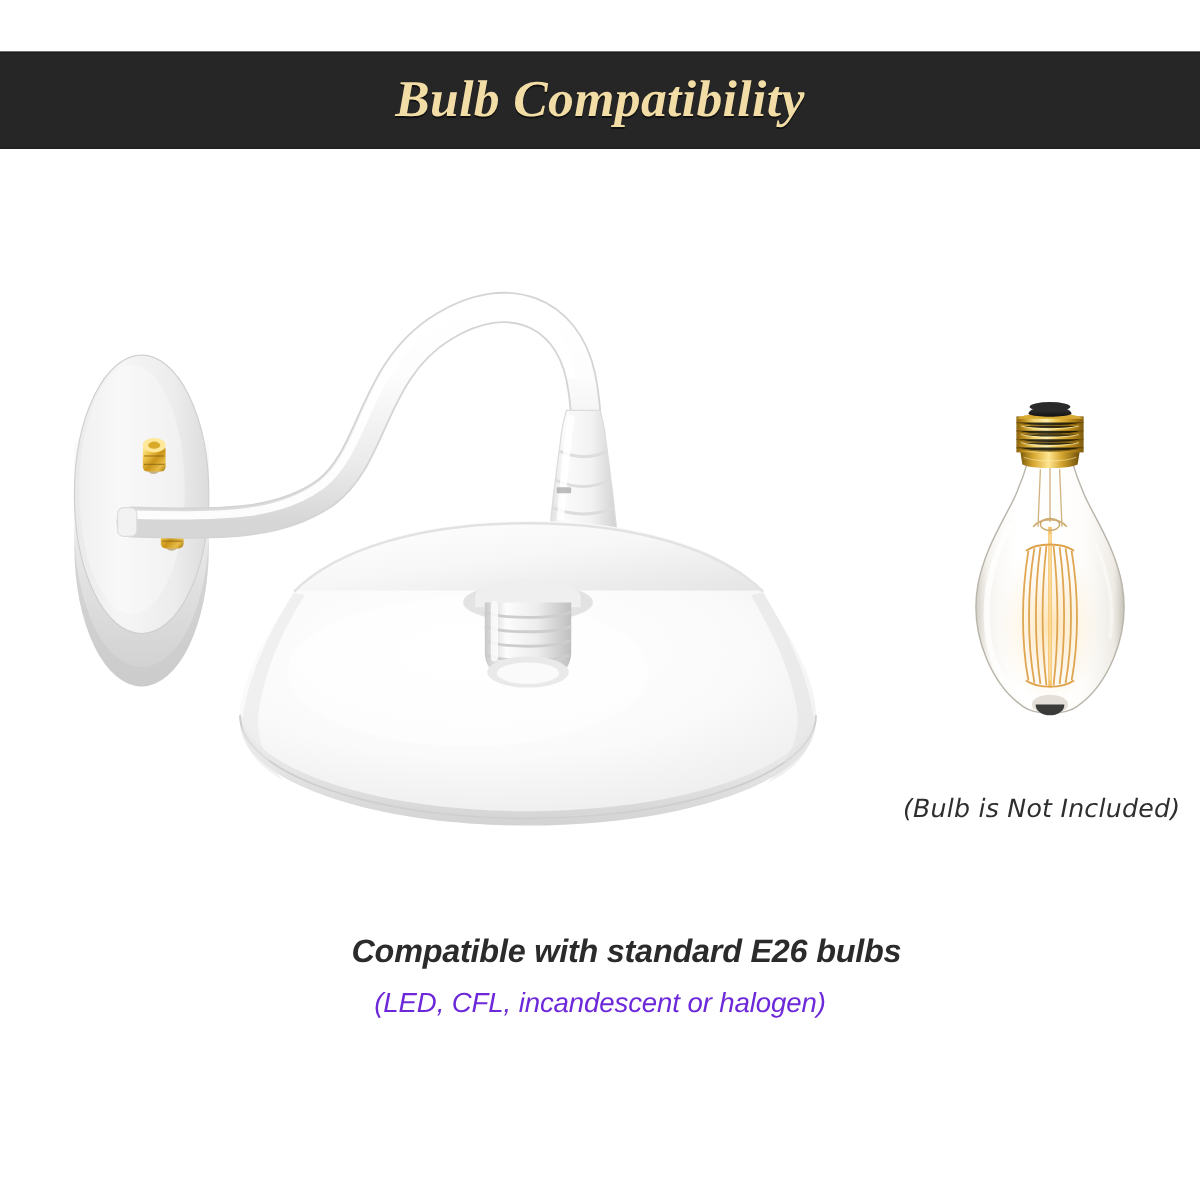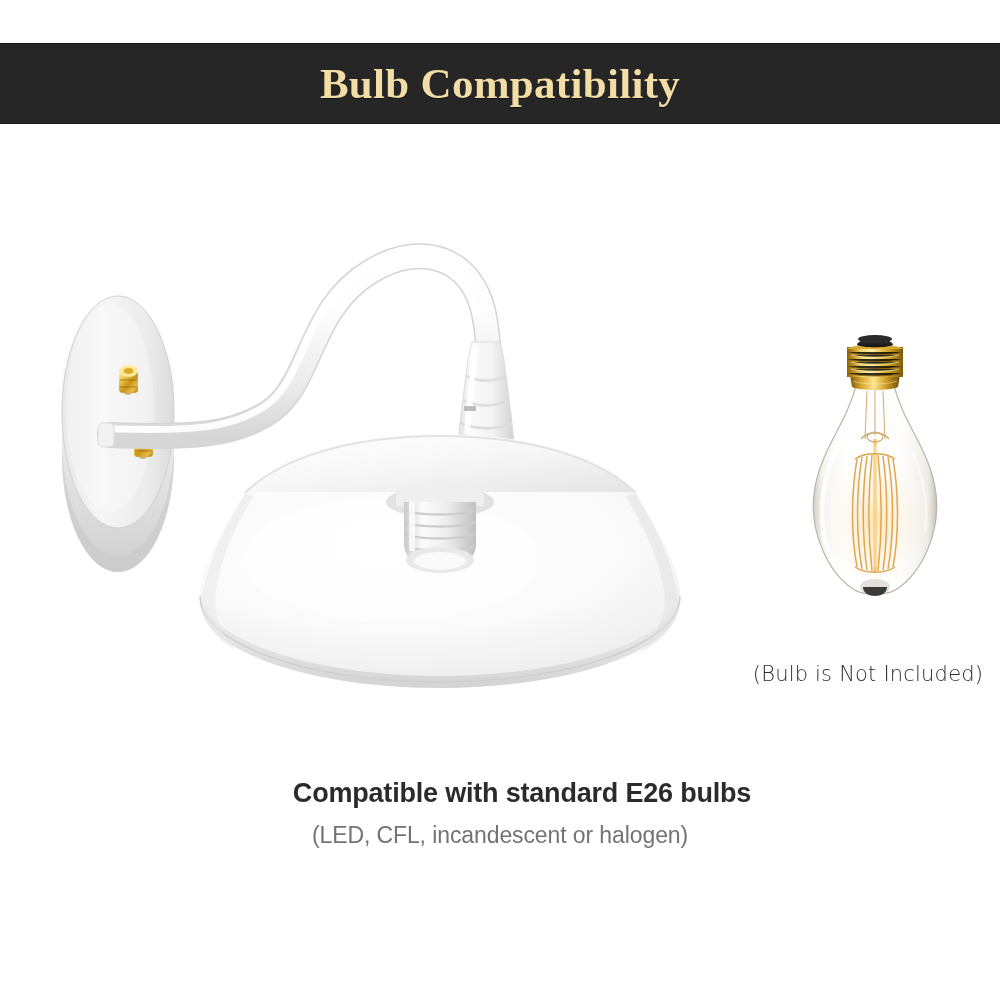--- a/index.html
+++ b/index.html
@@ -10,20 +10,21 @@
     background: #ffffff;
     font-family: "Liberation Sans", sans-serif;
     overflow: hidden;
   }
 
   #page {
     position: relative;
     width: 1000px;
     height: 1000px;
     background: #ffffff;
+    font-style: italic;
   }
 
   
   .banner {
     position: absolute;
     left: 0;
     top: 43px;
     width: 1000px;
     height: 81px;
     background: #262626;
@@ -57,21 +58,21 @@
     padding-left: 44px;
   }
   .caption-sub {
     position: absolute;
     left: 0;
     top: 822px;
     width: 1000px;
     text-align: center;
     font-size: 23px;
     font-weight: normal;
-    color: #737373;
+    color: #6d28d9;
     letter-spacing: -0.1px;
   }
 
   
   .bulb-note {
     position: absolute;
     left: 728px;
     top: 662px;
     width: 280px;
     text-align: center;

